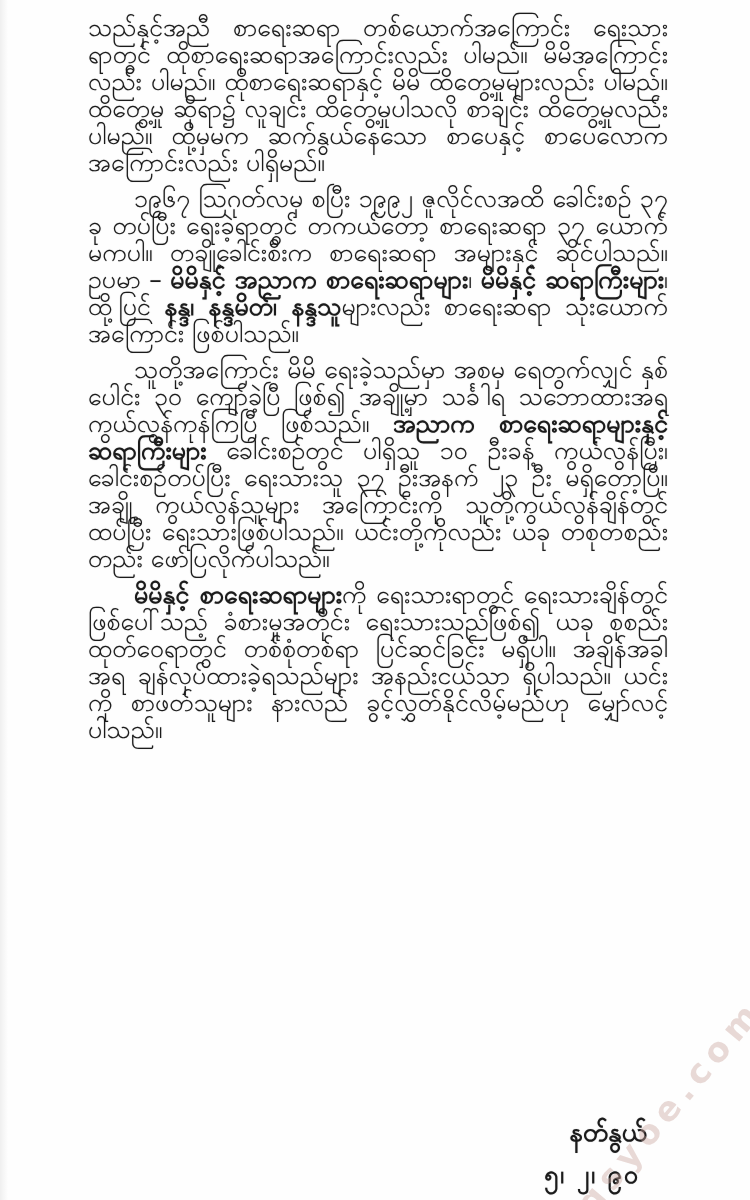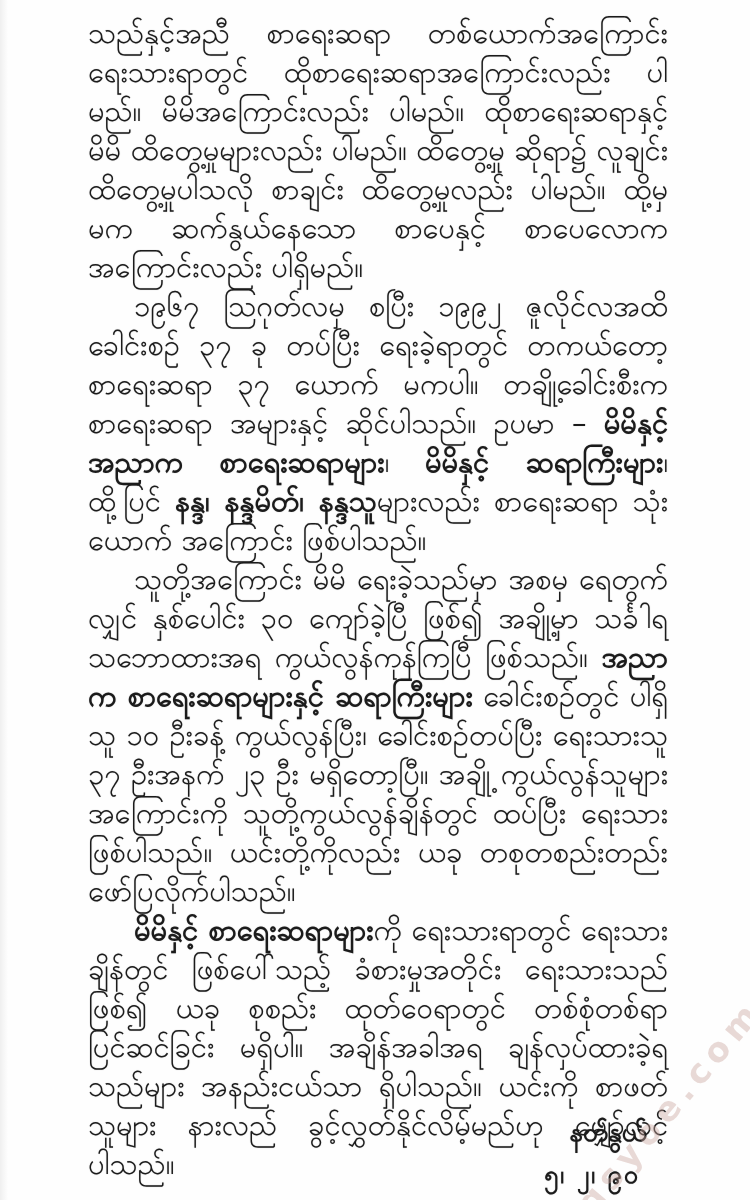--- a/index.html
+++ b/index.html
@@ -20,31 +20,32 @@
   .page::before {
     content: "";
     position: absolute;
     left: 0; top: 0; bottom: 0;
     width: 8px;
     background: linear-gradient(to right, rgba(0,0,0,0.06), rgba(0,0,0,0));
     pointer-events: none;
   }
   .body-text {
     padding: 14px 82px 0 88px;
-    font-size: 29px;
-    line-height: 39px;
+    font-size: 25px;
+    line-height: 27px;
     text-align: justify;
     text-shadow: 0 0 1px rgba(27,27,27,0.35);
   }
   .para {
     margin: 0;
     padding: 0;
   }
   .para.indent {
     text-indent: 46px;
+    margin-top: 9px;
   }
   .bold {
     font-weight: bold;
   }
   .signature {
     position: absolute;
     top: 1115px;
     right: 103px;
     font-size: 26px;
     font-weight: bold;

